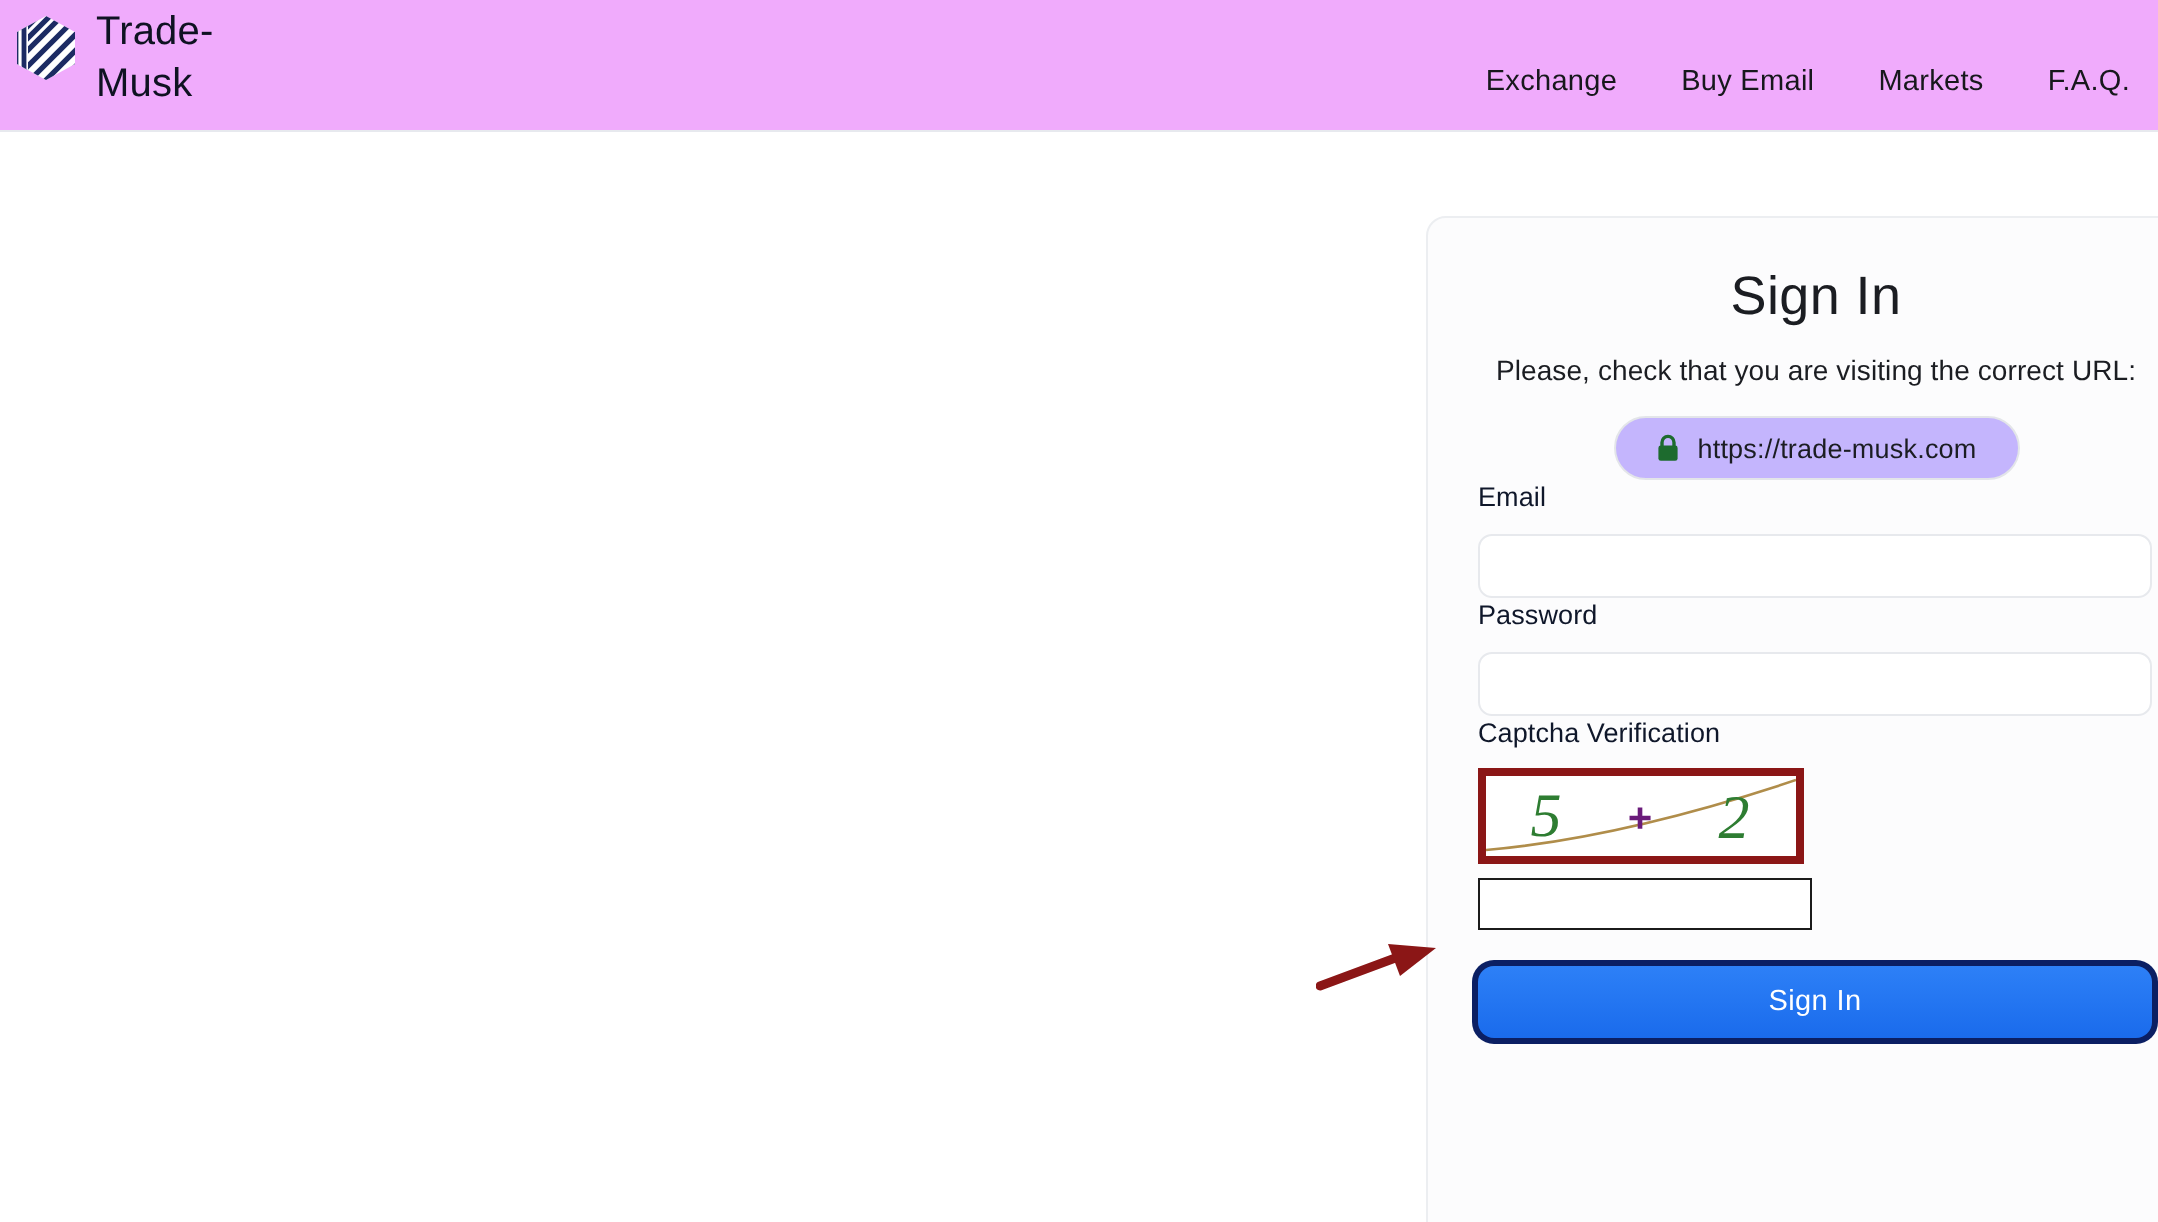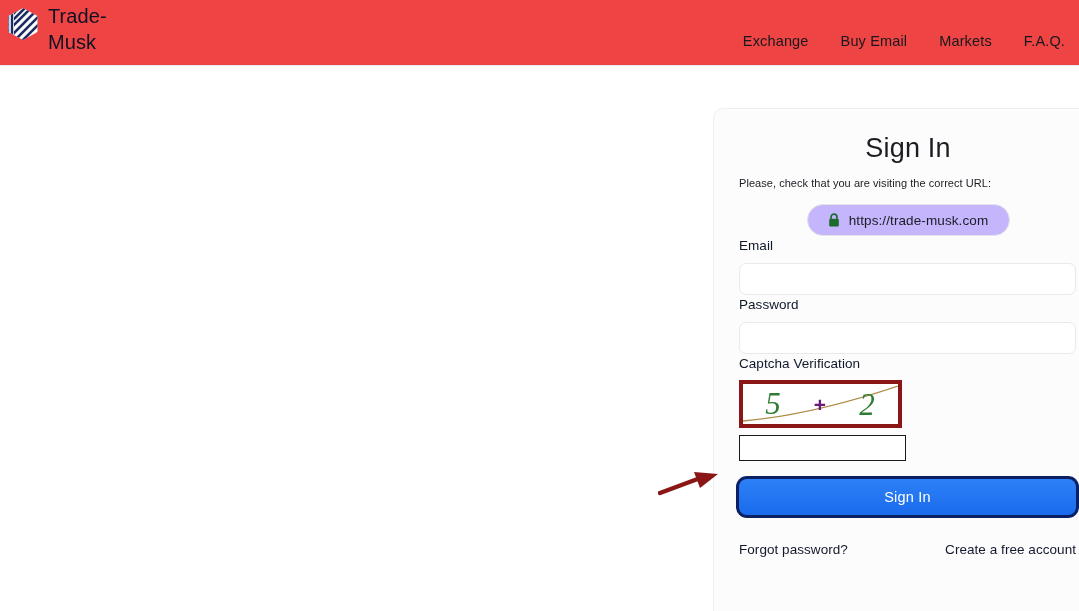--- a/index.html
+++ b/index.html
@@ -15,21 +15,21 @@
     overflow: hidden;
     position: relative;
   }
 
   
   #site-header {
     position: absolute;
     left: 0; top: 0;
     width: 1079px;
     height: 66px;
-    background: #ef4444;
+    background: #f0abfc;
     border-bottom: 1px solid #e7e9ee;
     box-sizing: border-box;
   }
   #brand {
     position: absolute;
     left: 6px; top: 0px;
     display: flex;
     align-items: flex-start;
     gap: 8px;
     height: 66px;
@@ -88,22 +88,22 @@
     margin: 22px 0 0 0;
     font-size: 27px;
     font-weight: 400;
     line-height: 34px;
     text-align: center;
     color: #1b1d22;
     letter-spacing: .2px;
   }
   #url-check-note {
     margin: 12px 0 0 0;
-    font-size: 11px;
-    text-align: left;
+    font-size: 14px;
+    text-align: center;
     color: #1b1d22;
     letter-spacing: .05px;
   }
   #url-pill {
     margin: 15px auto 0 auto;
     width: 203px;
     height: 32px;
     border: 1px solid #e3e5e9;
     border-radius: 17px;
     background: #c4b5fd;
@@ -291,23 +291,19 @@
       <text x="30" y="30" font-family="'Liberation Serif', serif" font-size="31" font-style="italic" fill="#2e7d32" text-anchor="middle">5</text>
       <text x="77" y="28" font-family="'Liberation Sans', sans-serif" font-size="21" font-weight="bold" fill="#6a1b7a" text-anchor="middle">+</text>
       <text x="124" y="31" font-family="'Liberation Serif', serif" font-size="31" font-style="italic" fill="#2e7d32" text-anchor="middle">2</text>
     </svg>
   </div>
 
   <input id="captcha-input" type="text" placeholder="" style="">
 
   <button id="signin-button">Sign In</button>
 
-  <div id="card-footer-links">
-    <a class="footer-link">Forgot password?</a>
-    <a class="footer-link">Create a free account</a>
-  </div>
 
 </section>
 
 <svg id="captcha-arrow" viewBox="0 0 64 30">
   <line x1="2" y1="27" x2="45" y2="11" stroke="#8b1616" stroke-width="4.5" stroke-linecap="round"></line>
   <polygon points="60,8 36,6 42,22" fill="#8b1616"></polygon>
 </svg>
 
 </body></html>

